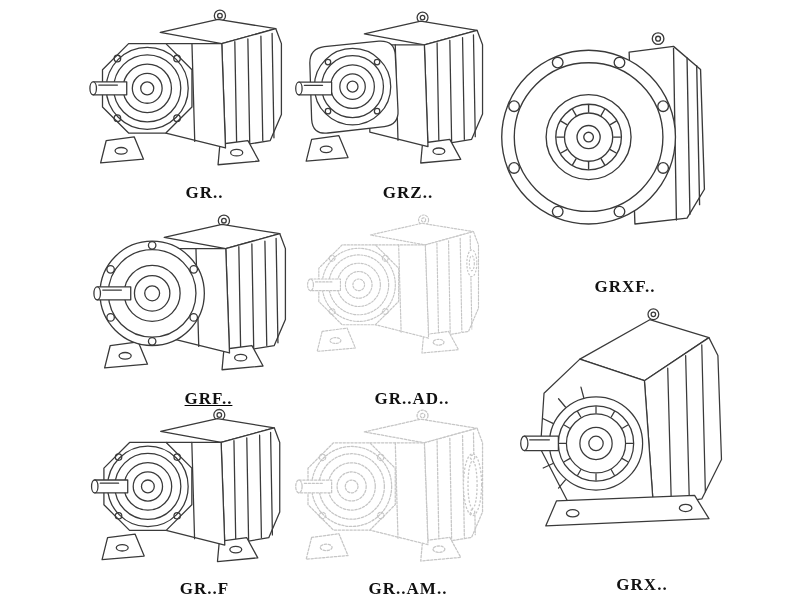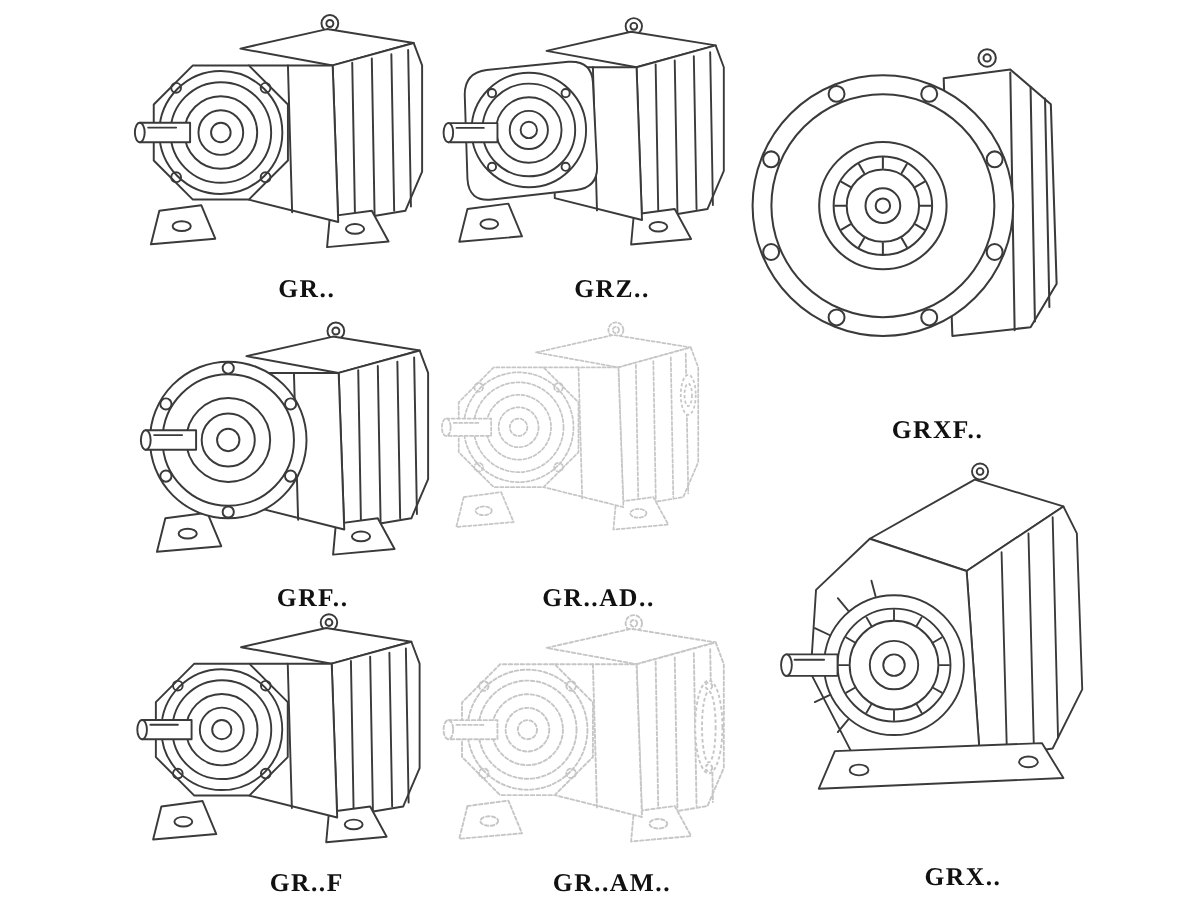--- a/index.html
+++ b/index.html
@@ -24,22 +24,22 @@
     height:22px; line-height:22px;
     font-weight:bold; font-size:17px; letter-spacing:1px;
     color:var(--label,#111111);
     white-space:nowrap;
     margin-left:40px;
   }
   
   #cell-gr    { left:82px;  top:4px;   width:205px; height:200px; }
   #cell-grz   { left:288px; top:4px;   width:200px; height:200px;text-align:center; }
   #cell-grxf  { left:494px; top:4px;   width:222px; height:294px;text-align:center; }
-  #cell-grf   { left:86px;  top:208px; width:205px; height:202px; }
-  #cell-gr-ad { left:275px; top:210px; width:208px; height:200px;gap:20px; }
+  #cell-grf   { left:86px;  top:208px; width:205px; height:202px;text-decoration:underline; }
+  #cell-gr-ad { left:288px; top:210px; width:208px; height:200px;gap:20px; }
   #cell-grx   { left:496px; top:300px; width:252px; height:296px;gap:32px; }
   #cell-gr-f  { left:82px;  top:404px; width:205px; height:196px; }
   #cell-gr-am { left:288px; top:404px; width:200px; height:196px; }
 </style>
 </head>
 <body style="background: rgb(255, 255, 255);">
 
 <svg width="0" height="0" style="position:absolute" aria-hidden="true">
   <defs>
     <g id="blk-body">

